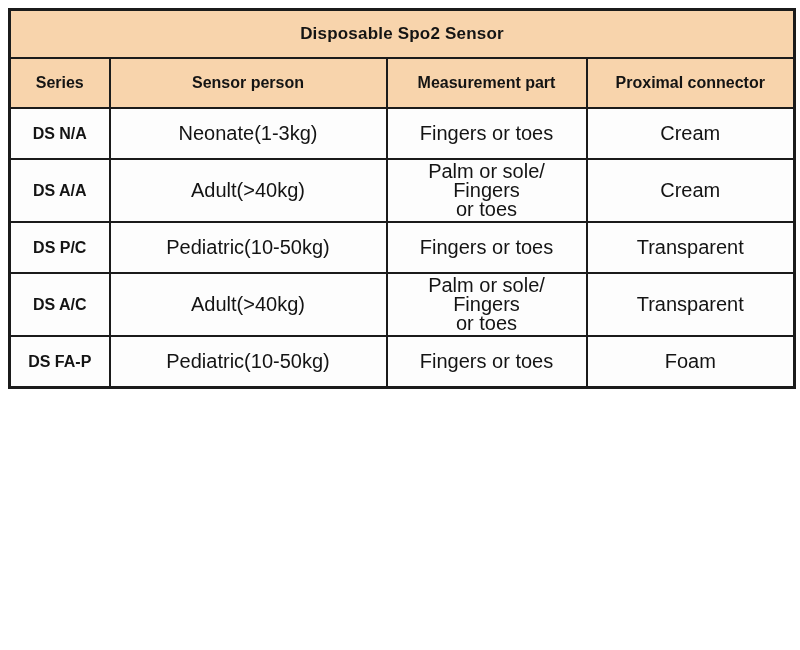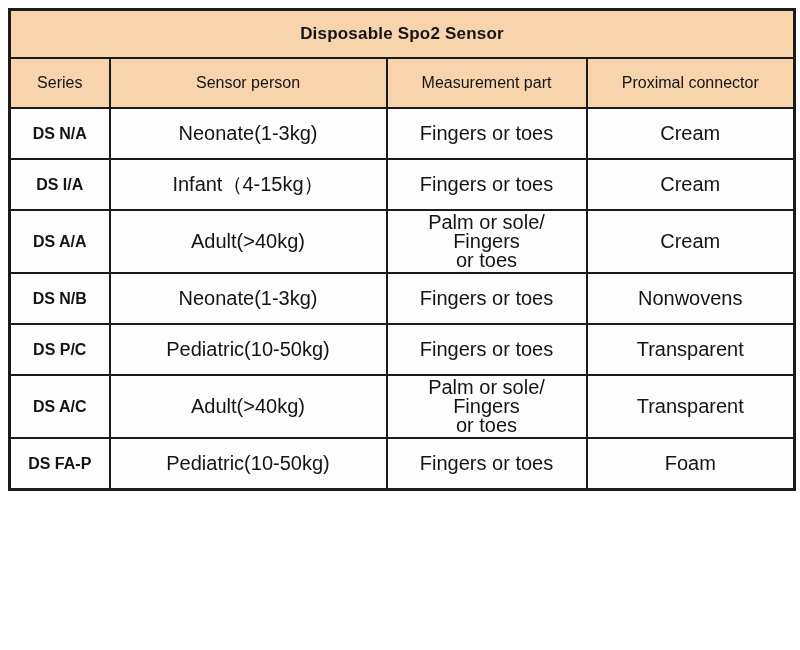--- a/index.html
+++ b/index.html
@@ -36,21 +36,21 @@
   }
   tr.title-row th {
     background: #f8d4ac;
     font-weight: bold;
     font-size: 17px;
     height: 42px;
     letter-spacing: 0.2px;
   }
   tr.header-row th {
     background: #f8d4ac;
-    font-weight: normal;
+    font-weight: bold;
     font-size: 16px;
     height: 44px;
   }
   tbody td {
     background: #fdfdfd;
     font-size: 20px;
     height: 45px;
     line-height: 19px;
     white-space: pre-wrap;
   }
@@ -82,37 +82,25 @@
       </tr>
     </thead>
     <tbody>
       <tr>
         <td class="series">DS N/A</td>
         <td>Neonate(1-3kg)</td>
         <td>Fingers or toes</td>
         <td>Cream</td>
       </tr>
       <tr>
-        <td class="series">DS I/A</td>
-        <td>Infant（4-15kg）</td>
-        <td>Fingers or toes</td>
-        <td>Cream</td>
-      </tr>
-      <tr>
         <td class="series">DS A/A</td>
         <td>Adult(&gt;40kg)</td>
         <td>Palm or sole/   Fingers
 or toes</td>
         <td>Cream</td>
-      </tr>
-      <tr>
-        <td class="series">DS N/B</td>
-        <td>Neonate(1-3kg)</td>
-        <td>Fingers or toes</td>
-        <td>Nonwovens</td>
       </tr>
       <tr>
         <td class="series">DS P/C</td>
         <td>Pediatric(10-50kg)</td>
         <td>Fingers or toes</td>
         <td>Transparent</td>
       </tr>
       <tr>
         <td class="series">DS A/C</td>
         <td>Adult(&gt;40kg)</td>

